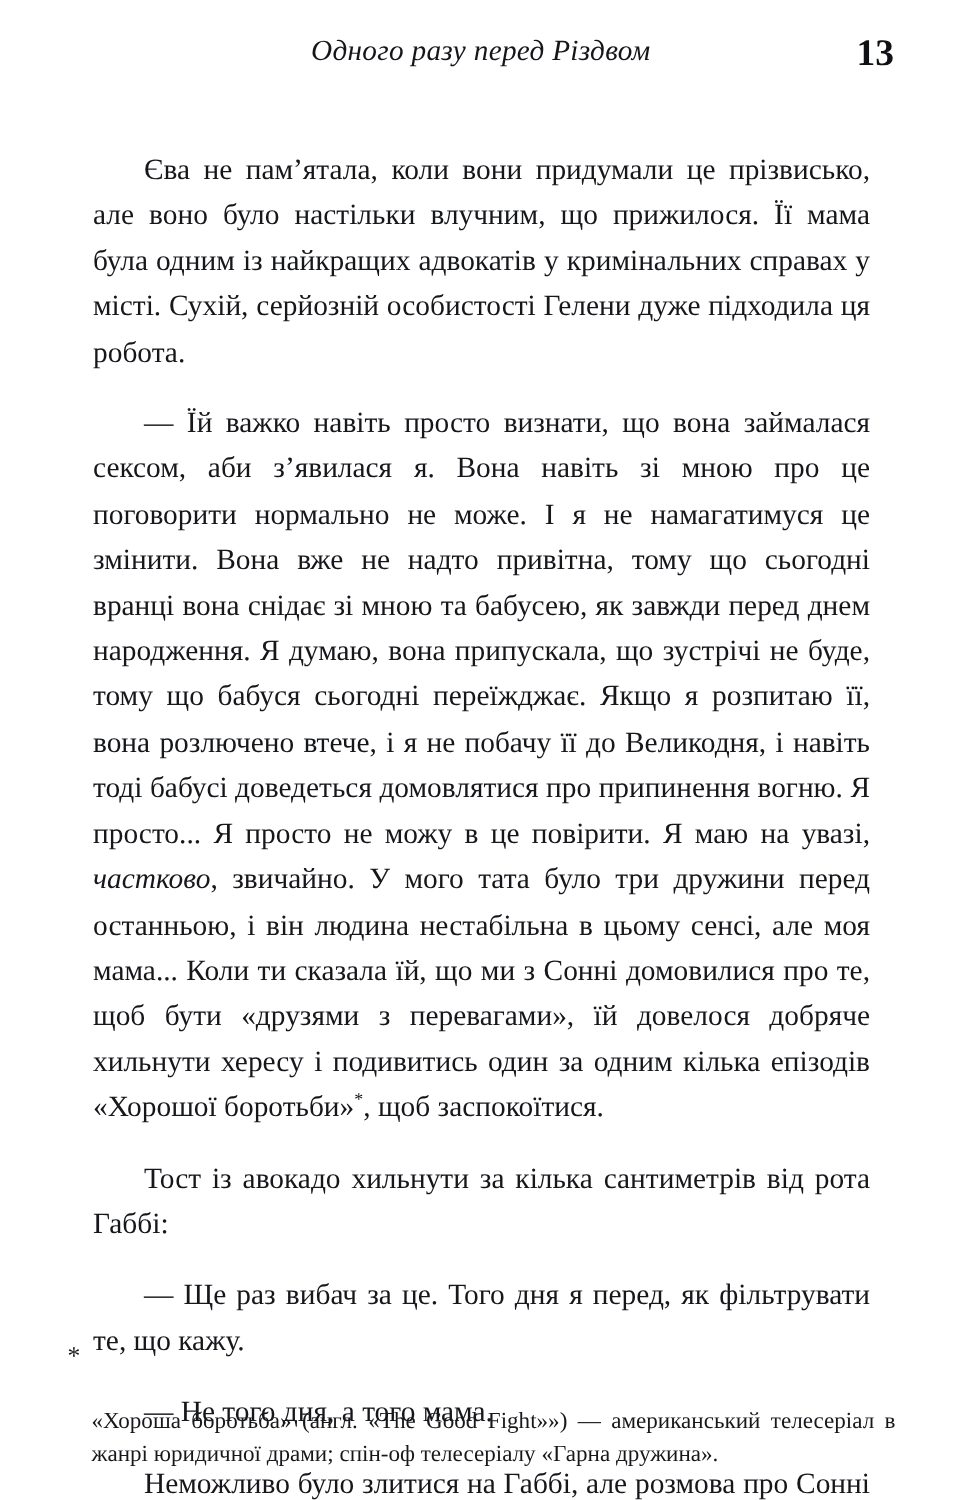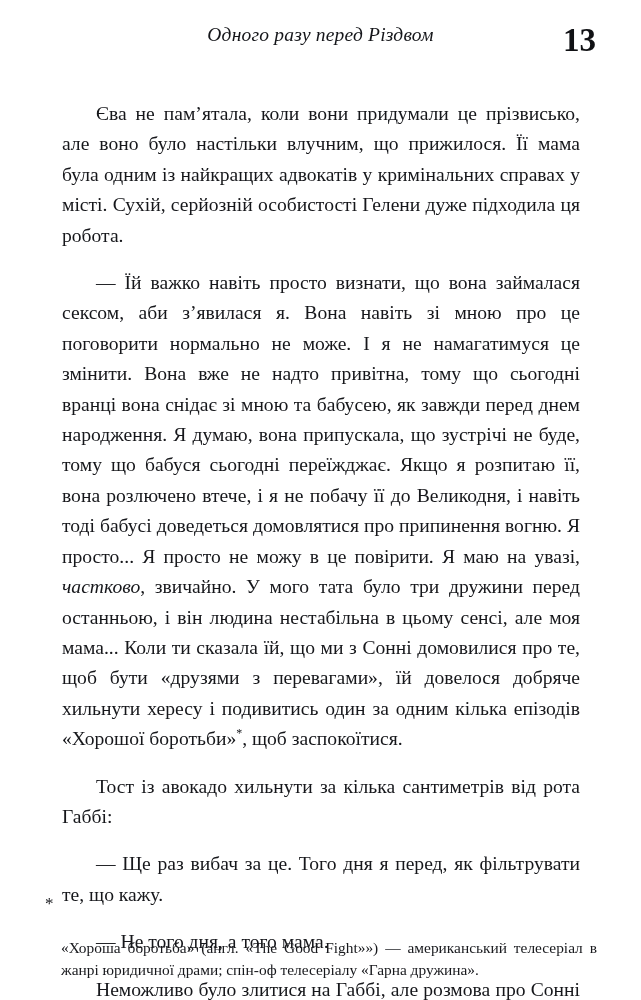--- a/index.html
+++ b/index.html
@@ -38,21 +38,21 @@
     letter-spacing: 0.2px;
     color: #15161a;
     white-space: nowrap;
   }
   .running-head .folio {
     position: absolute;
     right: 0;
     top: -2px;
     font-family: "Liberation Serif", serif;
     font-weight: bold;
-    font-size: 33px;
+    font-size: 25px;
     color: #101114;
   }
   .body-text {
     position: absolute;
     top: 82px;
     left: 45px;
     width: 552px;
     font-size: 19.6px;
     line-height: 30.4px;
     text-align: justify;

